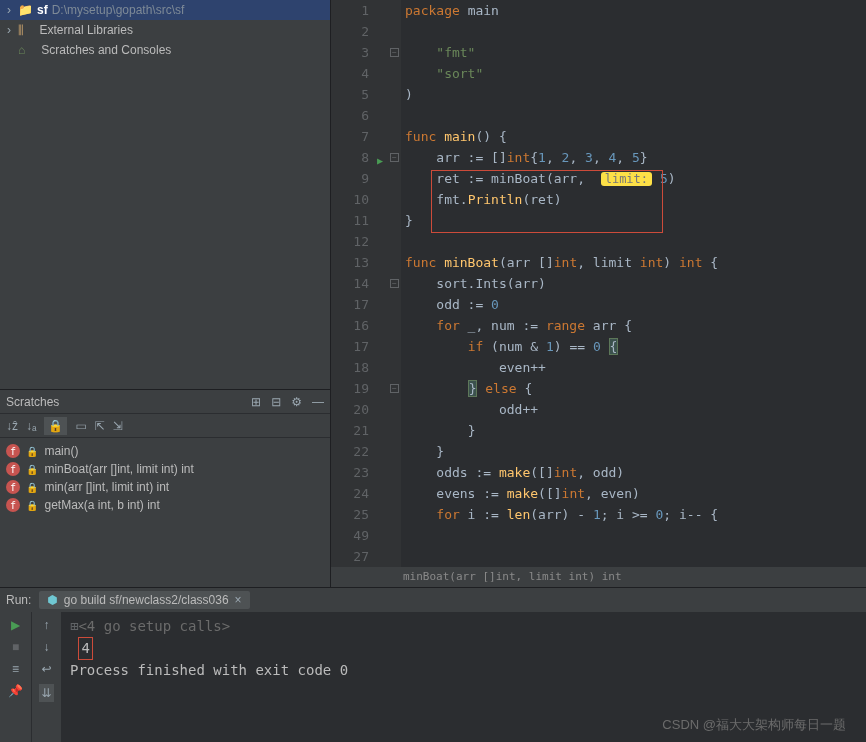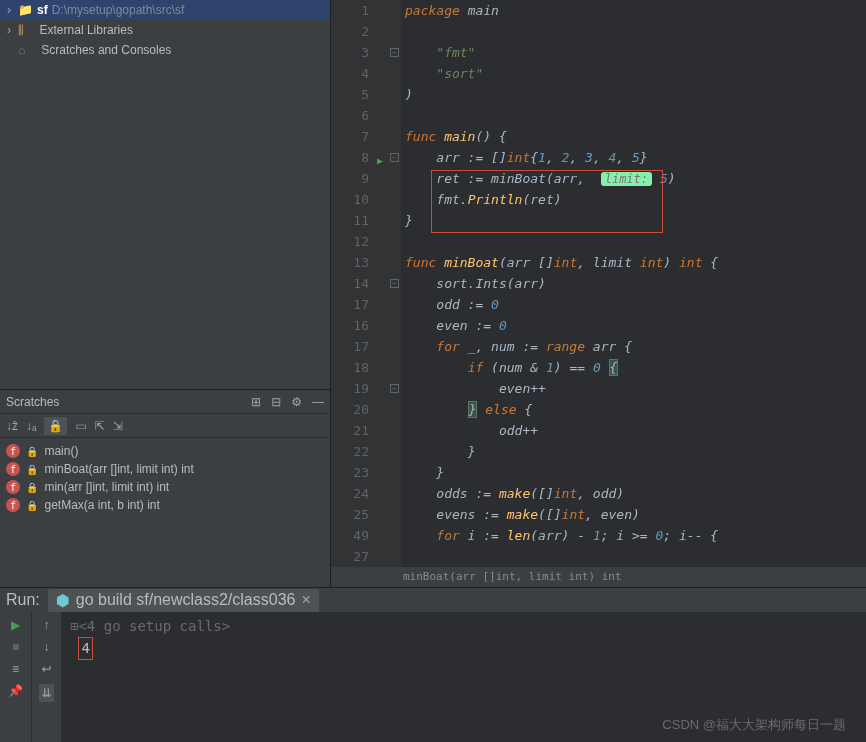--- a/index.html
+++ b/index.html
@@ -56,44 +56,44 @@
 .gutter { width:44px; background:#313335; color:#606366; text-align:right; padding-right:6px; }
 .gutter div { height:21px; }
 .gut-icons { width:14px; background:#313335; position:relative; }
 .run-marker { position:absolute; color:#499c54; font-size:10px; left:2px; }
 .fold-col { width:12px; background:#313335; position:relative; }
 .fold-marker {
   position:absolute; width:9px; height:9px; border:1px solid #606366;
   color:#606366; font-size:8px; line-height:8px; text-align:center; left:1px;
 }
 .code { flex:1; position:relative; }
-.code-line { height:21px; white-space:pre; color:#a9b7c6; padding-left:4px;font-style:italic; }
+.code-line { height:21px; white-space:pre; color:#a9b7c6; padding-left:4px; }
 .kw { color:#cc7832; }
 .fn { color:#ffc66d; }
 .pkg { color:#a9b7c6; }
 .str { color:#6a8759; }
 .num { color:#6897bb; }
 .typ { color:#cc7832; }
 .hint {
-  background:#86efac; color:#787878;
+  background:#fde047; color:#787878;
   border-radius:3px; padding:0 4px; font-size:12px;
 }
 .brace-hl { background:#3b514d; border:1px solid #5d7759; }
 .outlined-block {
   position:absolute; border:1px solid #cc4b3a;
   pointer-events:none;
 }
 .crumb {
   height:20px; background:#3c3f41; color:#8a8a8a;
   font-family:Consolas, monospace; font-size:11px;
   padding-left:72px; line-height:20px;
 }
 .run-top {
   height:25px; background:#3c3f41; display:flex; align-items:center;
-  border-top:1px solid #1e1f22; padding:0 6px; gap:8px; font-size:16px;
+  border-top:1px solid #1e1f22; padding:0 6px; gap:8px; font-size:12px;
 }
 .run-tab {
   display:flex; align-items:center; gap:6px; background:#4e5254;
   padding:2px 8px; border-radius:2px;
 }
 .close-x { color:#9aa7b0; cursor:pointer; }
 .run-body { display:flex; height:130px; }
 .run-side {
   width:32px; background:#3c3f41; display:flex; flex-direction:column;
   align-items:center; gap:8px; padding-top:6px;
@@ -235,21 +235,20 @@
         <div class="code-line"></div>
         <div class="code-line"><span class="kw">func</span> <span class="fn">main</span>() {</div>
         <div class="code-line">    <span>arr := []</span><span class="typ">int</span>{<span class="num">1</span>, <span class="num">2</span>, <span class="num">3</span>, <span class="num">4</span>, <span class="num">5</span>}</div>
         <div class="code-line">    <span>ret := minBoat(arr, </span> <span class="hint">limit:</span> <span class="num">5</span>)</div>
         <div class="code-line">    <span>fmt.</span><span class="fn">Println</span><span>(ret)</span></div>
         <div class="code-line"><span>}</span></div>
         <div class="code-line"></div>
         <div class="code-line"><span class="kw">func</span> <span class="fn">minBoat</span>(arr []<span class="typ">int</span><span>, limit </span><span class="typ">int</span><span>) </span><span class="typ">int</span> {</div>
         <div class="code-line">    <span>sort.Ints(arr)</span></div>
         <div class="code-line">    <span>odd := </span><span class="num">0</span></div>
-        <div class="code-line">    <span>even := </span><span class="num">0</span></div>
         <div class="code-line">    <span class="kw">for</span><span> _, num := </span><span class="kw">range</span><span> arr {</span></div>
         <div class="code-line">        <span class="kw">if</span><span> (num &amp; </span><span class="num">1</span><span>) == </span><span class="num">0</span><span> </span><span class="brace-hl">{</span></div>
         <div class="code-line">            <span>even++</span></div>
         <div class="code-line">        <span class="brace-hl">}</span><span class="kw"> else </span><span>{</span></div>
         <div class="code-line">            <span>odd++</span></div>
         <div class="code-line">        <span>}</span></div>
         <div class="code-line">    <span>}</span></div>
         <div class="code-line">    <span>odds := </span><span class="fn">make</span><span>([]</span><span class="typ">int</span><span>, odd)</span></div>
         <div class="code-line">    <span>evens := </span><span class="fn">make</span><span>([]</span><span class="typ">int</span><span>, even)</span></div>
         <div class="code-line">    <span class="kw">for</span><span> i := </span><span class="fn">len</span><span>(arr) - </span><span class="num">1</span><span>; i &gt;= </span><span class="num">0</span><span>; i-- {</span></div>
@@ -277,16 +276,17 @@
   <div class="run-side2">
     <span>↑</span>
     <span>↓</span>
     <span>↩</span>
     <span style="background:#4e5254;padding:2px;">⇊</span>
   </div>
   <div class="console">
     <div class="console-line dim-line"><span style="color:#606366;">⊞</span><span>&lt;4 go setup calls&gt;</span></div>
     <div class="console-line"> <span class="boxed">4</span></div>
     <div class="console-line"></div>
+    <div class="console-line">Process finished with exit code 0</div>
   </div>
 </div>
 
 <div class="watermark">CSDN @福大大架构师每日一题</div>
 
 </body></html>

